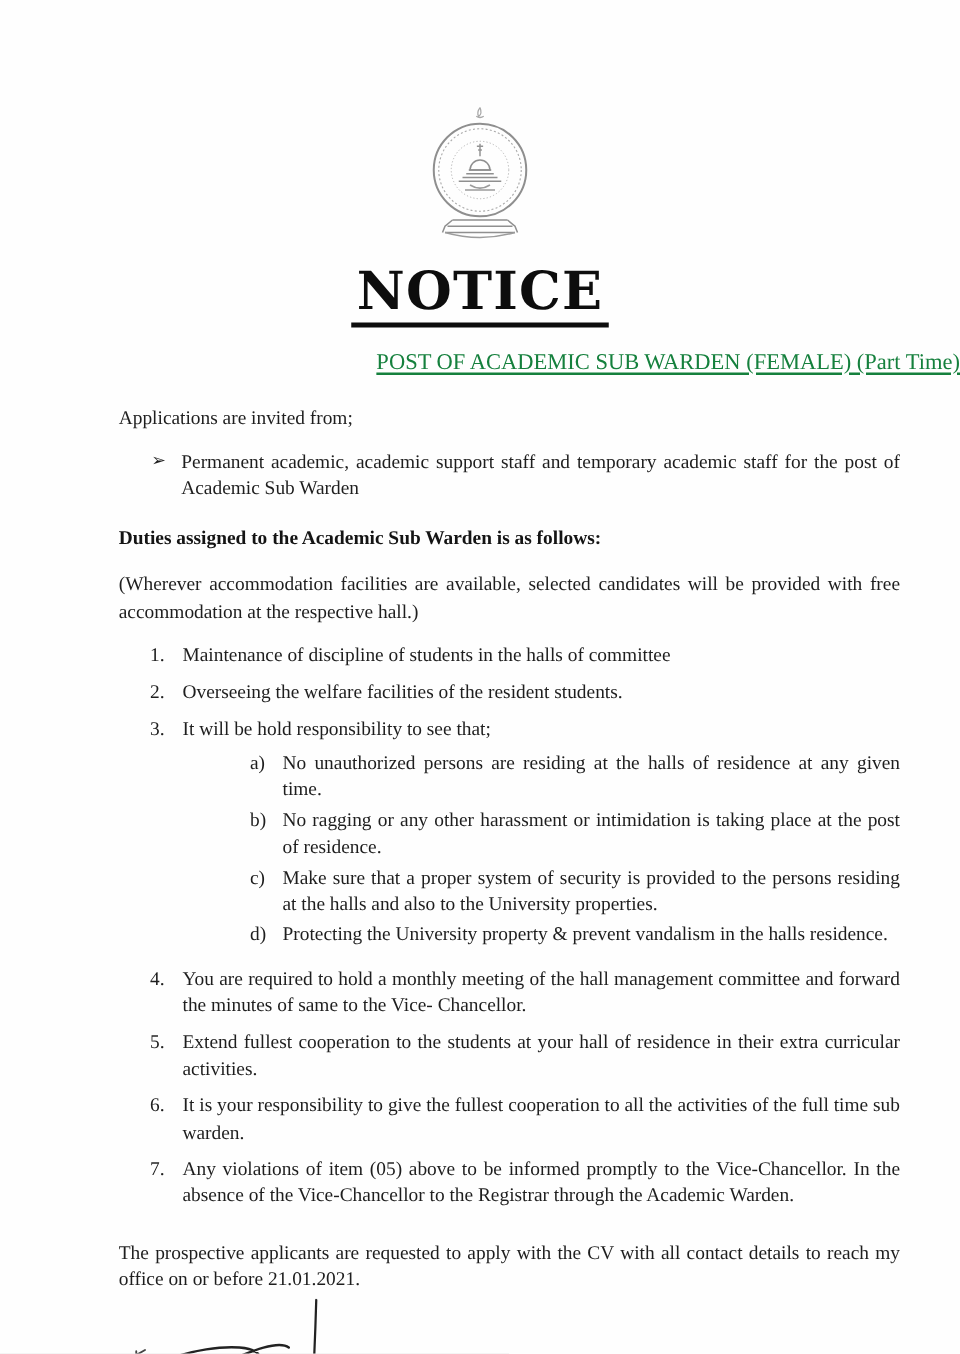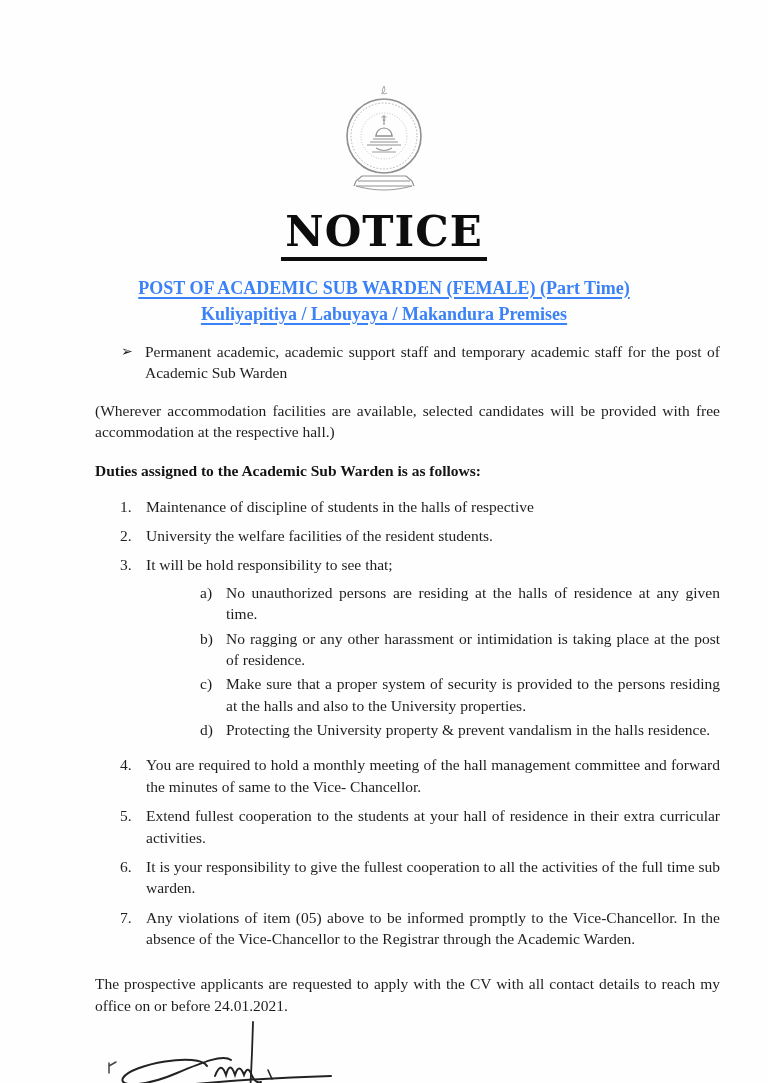--- a/index.html
+++ b/index.html
@@ -26,24 +26,24 @@
     font-weight: bold;
     font-size: 42px;
     letter-spacing: 1px;
     color: #0d0d0d;
     border-bottom: 4px solid #0d0d0d;
     padding: 0 4px 1px 4px;
     line-height: 1.1;
   }
 
   .heading {
-    text-align: center;
-    font-weight: bold;
+    text-align: right;
+    font-weight: normal;
     font-size: 18px;
-    color: #3b82f6;
+    color: #15803d;
     margin-top: 14px;
     line-height: 1.45;
   }
   .heading .hl {
     text-decoration: underline;
     text-decoration-thickness: 1.8px;
     text-underline-offset: 3px;
   }
 
   .content { padding: 0 48px 0 95px; }
@@ -101,45 +101,43 @@
   </div>
 
   <div class="title-wrap">
     <span class="doc-title">NOTICE</span>
   </div>
 
   <div class="heading">
     <div>
       <span class="hl">POST OF ACADEMIC SUB WARDEN (FEMALE) (Part Time)</span>
     </div>
-    <div>
-      <span class="hl">Kuliyapitiya / Labuyaya / Makandura Premises</span>
-    </div>
   </div>
 
   <div class="content">
 
+    <p class="para intro">Applications are invited from;</p>
 
     <div class="li-row bullet-row">
       <span class="marker">➢</span>
       <span class="txt">Permanent academic, academic support staff and temporary academic staff for the post of Academic Sub Warden</span>
     </div>
 
+    <p class="para duties-heading">Duties assigned to the Academic Sub Warden is as follows:</p>
+
     <p class="para note">(Wherever accommodation facilities are available, selected candidates will be provided with free accommodation at the respective hall.)</p>
-
-    <p class="para duties-heading">Duties assigned to the Academic Sub Warden is as follows:</p>
 
     <div class="num-list">
       <div class="li-row">
         <span class="marker">1.</span>
-        <span class="txt">Maintenance of discipline of students in the halls of respective</span>
+        <span class="txt">Maintenance of discipline of students in the halls of committee</span>
       </div>
       <div class="li-row">
         <span class="marker">2.</span>
-        <span class="txt">University the welfare facilities of the resident students.</span>
+        <span class="txt">Overseeing the welfare facilities of the resident students.</span>
       </div>
       <div class="li-row">
         <span class="marker">3.</span>
         <span class="txt">It will be hold responsibility to see that;</span>
       </div>
     </div>
 
     <div class="sub-list">
       <div class="li-row">
         <span class="marker">a)</span>
@@ -171,21 +169,21 @@
       <div class="li-row">
         <span class="marker">6.</span>
         <span class="txt">It is your responsibility to give the fullest cooperation to all the activities of the full time sub warden.</span>
       </div>
       <div class="li-row">
         <span class="marker">7.</span>
         <span class="txt">Any violations of item (05) above to be informed promptly to the Vice-Chancellor. In the absence of the Vice-Chancellor to the Registrar through the Academic Warden.</span>
       </div>
     </div>
 
-    <p class="para closing">The prospective applicants are requested to apply with the CV with all contact details to reach my office on or before 24.01.2021.</p>
+    <p class="para closing">The prospective applicants are requested to apply with the CV with all contact details to reach my office on or before 21.01.2021.</p>
 
     <div class="sig-area">
       <svg class="sig-scrawl" width="250" height="150" viewBox="0 0 250 150" fill="none" stroke="#222222" stroke-width="2" stroke-linecap="round">
         <path d="M6 45 l0 10 M6 48 l7 -4" stroke-width="1.5" stroke="#444"></path>
         <path d="M104 48 C 96 34, 28 46, 20 60 C 15 70, 44 68, 74 55 C 100 44, 120 36, 128 42"></path>
         <path d="M112 58 q6 -16 11 -1 q4 -15 9 0 q4 -13 9 0 q4 -11 8 1 q4 8 9 6"></path>
         <path d="M165 52 l4 9" stroke-width="1.6"></path>
         <path d="M24 74 C 80 66, 160 60, 228 58"></path>
         <path d="M150 4 C 149 40, 147 95, 141 146" stroke-width="1.8"></path>
         <path d="M60 92 C 90 82, 120 80, 136 84" stroke-width="1.6"></path>

